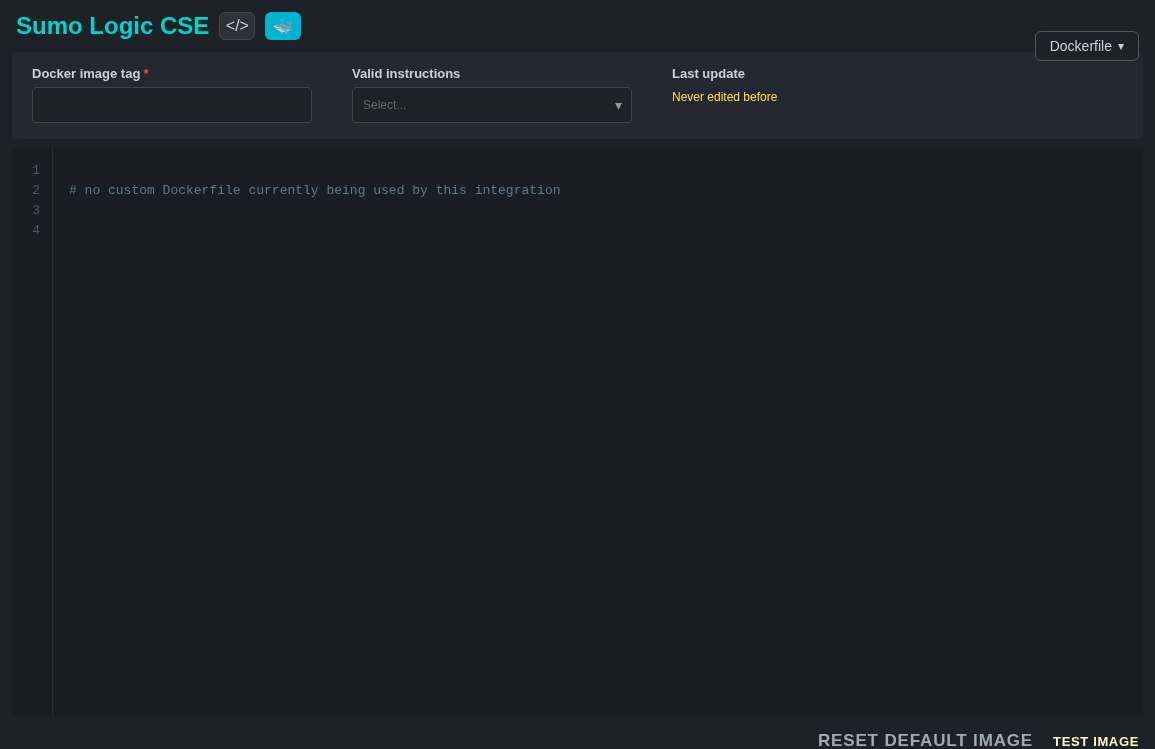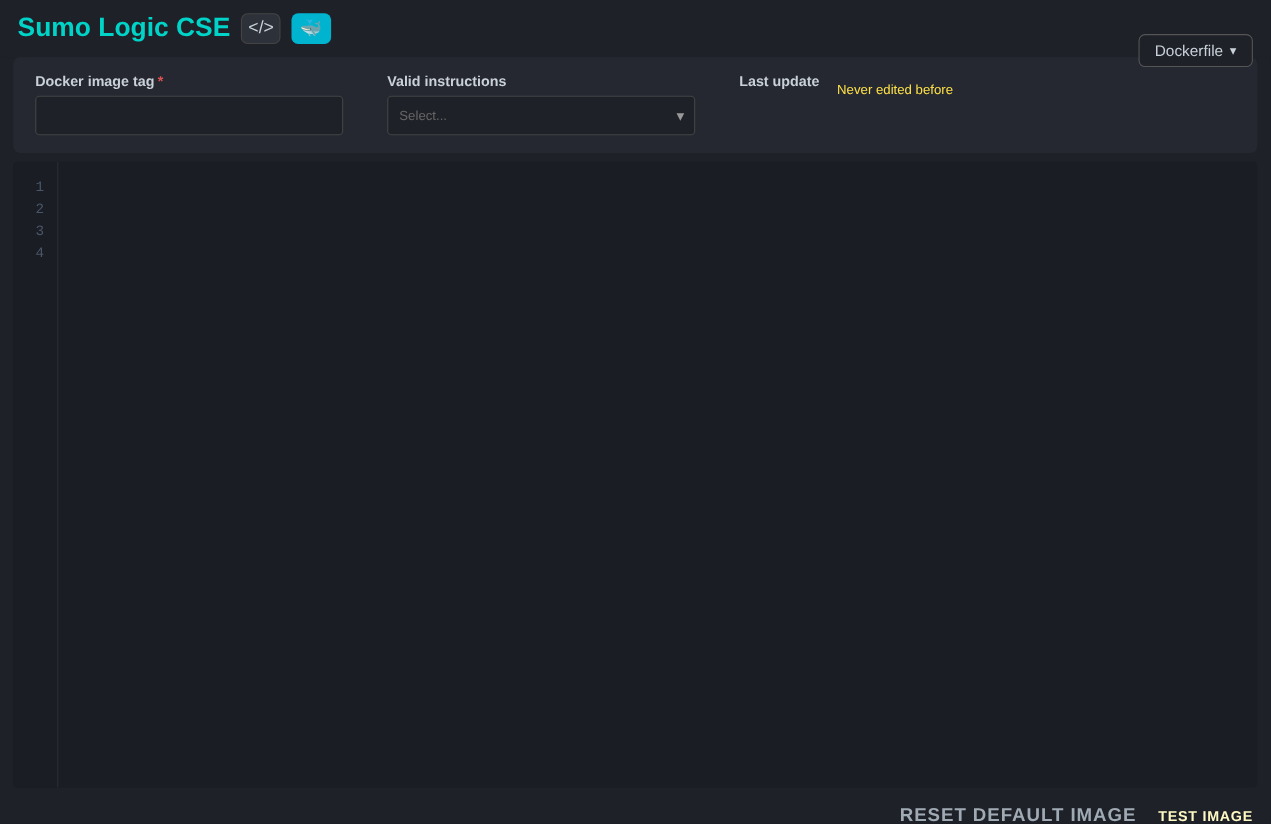--- a/index.html
+++ b/index.html
@@ -144,22 +144,22 @@
       right: 10px;
       top: 50%;
       transform: translateY(-50%);
       pointer-events: none;
       color: #999;
       font-size: 14px;
     }
 
     .last-update-group {
       display: flex;
-      flex-direction: row;
-      gap: 16px;
+      flex-direction: column;
+      gap: 1px;
     }
 
     .last-update-value {
       font-size: 12px;
       color: #fde047;
       padding-top: 8px;
     }
 
     
     .editor-container {
@@ -285,20 +285,23 @@
 
 <div class="editor-container">
   <div class="line-numbers">
     <div>1</div>
     <div>2</div>
     <div>3</div>
     <div>4</div>
   </div>
   <div class="editor-content">
     <div class="code-line"></div>
+    <div class="code-line code-comment">
+      <span># no custom Dockerfile currently being used by this integration</span>
+    </div>
     <div class="code-line"></div>
     <div class="code-line"></div>
   </div>
 </div>
 
 <div class="footer">
   <button class="btn-reset">RESET DEFAULT IMAGE</button>
   <button class="btn-test">TEST IMAGE</button>
 </div>
 

